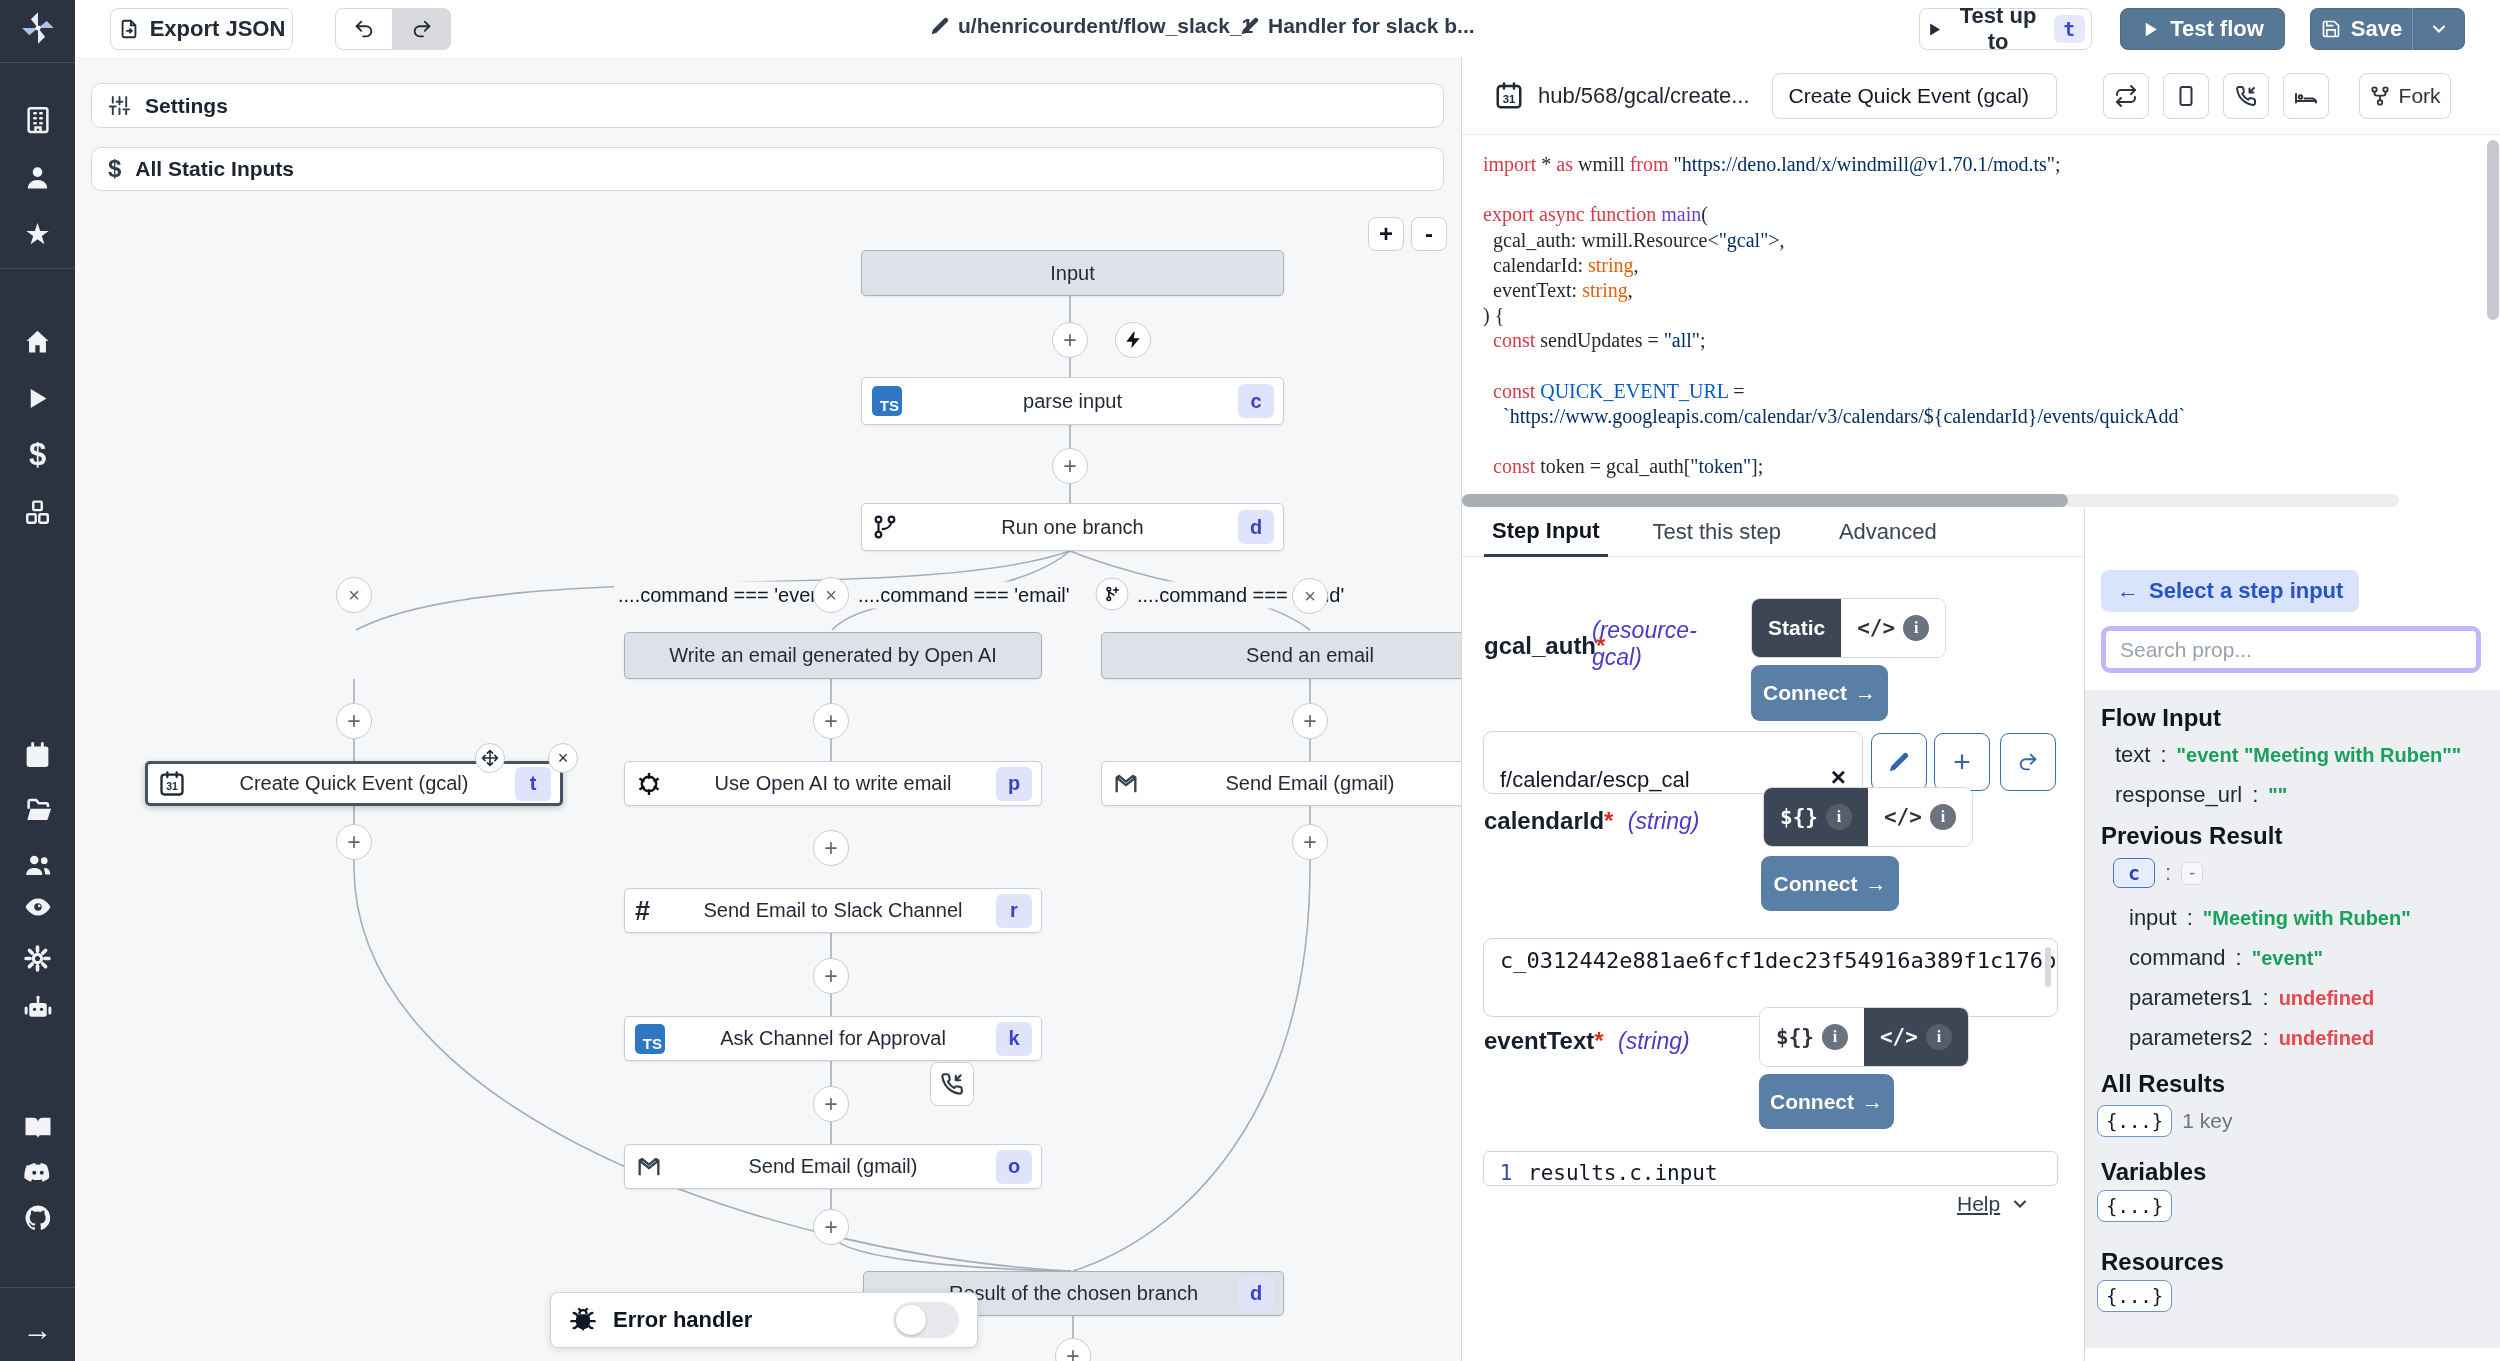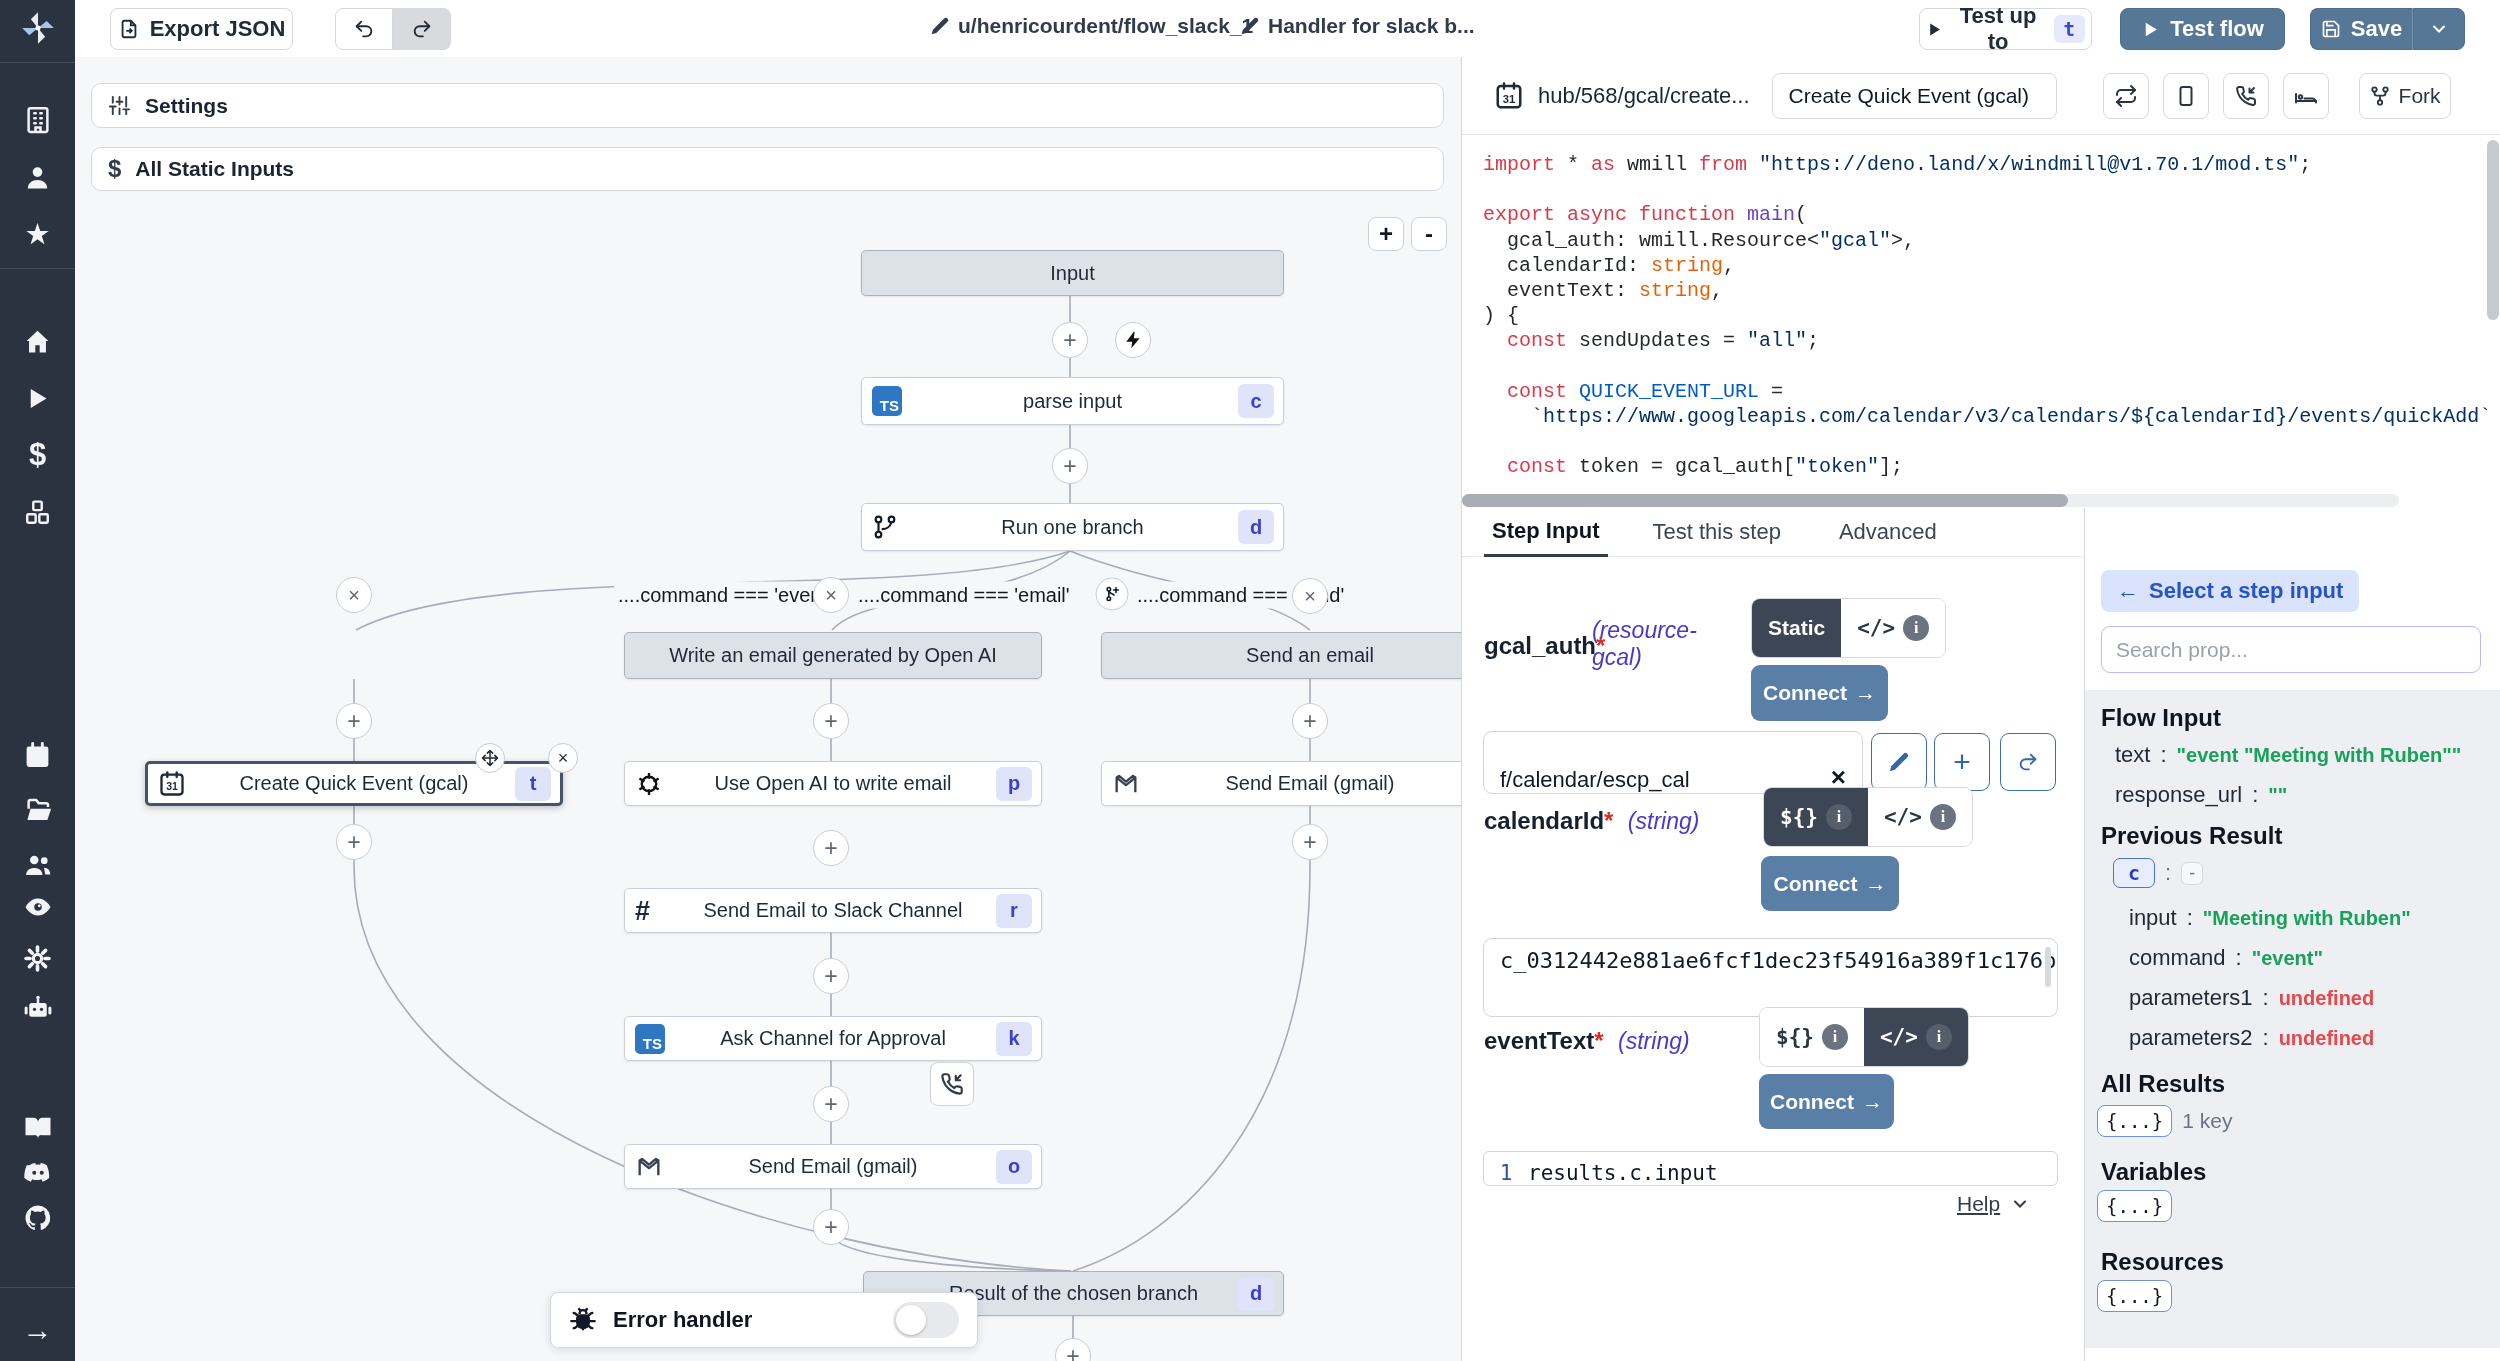--- a/index.html
+++ b/index.html
@@ -31,21 +31,21 @@
   .cond{position:absolute;background:#f6f7f8;padding:2px 4px;font-size:20px;color:#14181f;white-space:nowrap;transform:translateY(-50%);}
   .tool-sq{position:absolute;width:44px;height:44px;background:#fff;border:1px solid #cdd2d9;border-radius:8px;display:flex;align-items:center;justify-content:center;color:#313a48;cursor:pointer;box-sizing:border-box;}
   .err{position:absolute;background:#fff;border:1px solid #d2d6dc;border-radius:8px;box-shadow:0 2px 8px rgba(20,30,50,.12);display:flex;align-items:center;gap:16px;padding:0 18px;box-sizing:border-box;}
   .toggle{width:66px;height:36px;border-radius:18px;background:#e7e9ec;position:relative;cursor:pointer;}
   .toggle .knob{position:absolute;left:3px;top:3px;width:30px;height:30px;border-radius:50%;background:#fff;box-shadow:0 1px 3px rgba(0,0,0,.25);}
   
   .rpanel{left:1461px;top:57px;width:1039px;height:1304px;background:#fff;border-left:1px solid #d5d9df;}
   .rhead{position:absolute;left:0;top:0;width:1039px;height:77px;border-bottom:1px solid #e6e8eb;display:flex;align-items:center;}
   .namebox{height:46px;border:1px solid #d5d9df;border-radius:8px;display:flex;align-items:center;padding:0 16px;font-size:21px;color:#111827;box-sizing:border-box;background:#fff;}
   .hbtn{width:46px;height:46px;border:1px solid #d5d9df;border-radius:8px;background:#fff;display:flex;align-items:center;justify-content:center;color:#2c3440;cursor:pointer;box-sizing:border-box;}
-  .code{position:absolute;left:0;top:77px;width:1039px;height:368px;overflow:hidden;font-family:Liberation Mono, monospace;font-size:20px;white-space:pre;cursor:text;}
+  .code{position:absolute;left:0;top:77px;width:1039px;height:368px;overflow:hidden;font-family:Liberation Serif, serif;font-size:20px;white-space:pre;cursor:text;}
   .cl{height:25.2px;line-height:25.2px;padding-left:21px;}
   .tk-p{color:#24292e}.tk-k{color:#d73a49}.tk-s{color:#032f62}.tk-f{color:#6f42c1}.tk-t{color:#e36209}.tk-v{color:#005cc5}
   .tabs{position:absolute;left:0;top:451px;width:1039px;height:49px;border-bottom:1px solid #e6e8eb;display:flex;align-items:center;box-sizing:border-box;}
   .tab{font-size:22px;color:#3c4553;padding:0 8px;height:49px;display:flex;align-items:center;cursor:pointer;box-sizing:border-box;}
   .tab.on{color:#0f1520;font-weight:700;border-bottom:3px solid #333d4d;}
   .flabel{font-size:24px;font-weight:700;color:#16202e;}
   .req{color:#d92d20;font-weight:700;}
   .ftype{font-size:23px;font-style:italic;color:#4938cc;}
   .seg{position:absolute;display:flex;border:1px solid #d5d9df;border-radius:9px;overflow:hidden;background:#fff;box-sizing:border-box;}
   .seg .sg{display:flex;align-items:center;gap:8px;padding:0 16px;height:58px;font-size:21px;font-weight:700;cursor:pointer;}
@@ -54,21 +54,21 @@
   .info{width:26px;height:26px;border-radius:50%;background:#6b7280;color:#fff;font-size:16px;font-weight:700;display:flex;align-items:center;justify-content:center;font-family:"Liberation Serif",serif;}
   .connect{position:absolute;background:#5a7fa6;color:#fff;border-radius:9px;font-size:21px;font-weight:700;display:flex;align-items:center;justify-content:center;gap:8px;cursor:pointer;}
   .ibox{position:absolute;border:1px solid #d1d5db;border-radius:9px;background:#fff;display:flex;align-items:flex-end;font-size:22px;color:#111827;box-sizing:border-box;padding:0 16px;}
   .obtn{position:absolute;width:56px;height:58px;border:1.5px solid #3f6cae;border-radius:9px;background:#fff;color:#3566a8;display:flex;align-items:center;justify-content:center;cursor:pointer;box-sizing:border-box;}
   .mono{font-family:"DejaVu Sans Mono",monospace;}
   .sbar{position:absolute;background:#a9adb4;border-radius:7px;}
   .strack{position:absolute;background:#eceef0;border-radius:7px;}
   
   .picker{left:2084px;top:508px;width:416px;height:853px;background:#fff;border-left:1px solid #d5d9df;}
   .backpill{position:absolute;background:#d9e3fb;border-radius:8px;color:#2653c9;font-size:22px;font-weight:600;display:flex;align-items:center;gap:10px;padding:0 16px;height:42px;cursor:pointer;}
-  .search{position:absolute;border:1px solid #c4b5fd;border-radius:9px;background:#fff;height:47px;width:380px;font-size:21px;color:#111827;padding:0 14px;box-sizing:border-box;font-family:"Liberation Sans",sans-serif;}
+  .search{position:absolute;border:5px solid #c4b5fd;border-radius:9px;background:#fff;height:47px;width:380px;font-size:21px;color:#111827;padding:0 14px;box-sizing:border-box;font-family:"Liberation Sans",sans-serif;}
   .search::placeholder{color:#9aa1ad;}
   .gpanel{position:absolute;left:0px;top:182px;width:416px;height:658px;background:#edeff2;}
   .sect{font-size:24px;font-weight:700;color:#10161f;}
   .krow{display:flex;align-items:center;gap:10px;font-size:22px;color:#1f2937;cursor:pointer;white-space:nowrap;}
   .gval{color:#17a15a;font-weight:700;font-size:20px;}
   .rval{color:#e5484d;font-weight:700;font-size:20px;}
   .cbadge{background:#e7edfb;border:1.5px solid #4a74ca;border-radius:7px;color:#2f3ec0;font-family:"DejaVu Sans Mono",monospace;font-weight:700;font-size:20px;padding:2px 14px;cursor:pointer;}
   .dashb{background:#f7f8f9;border:1px solid #d5d9df;border-radius:6px;color:#6b7280;font-size:18px;padding:0px 7px;cursor:pointer;}
   .curly{display:inline-flex;background:#fff;border:1.5px solid #6f94cf;border-radius:8px;color:#111827;font-family:"DejaVu Sans Mono",monospace;font-size:19px;padding:4px 8px;cursor:pointer;}
   .hint{color:#6b7280;font-size:21px;}

